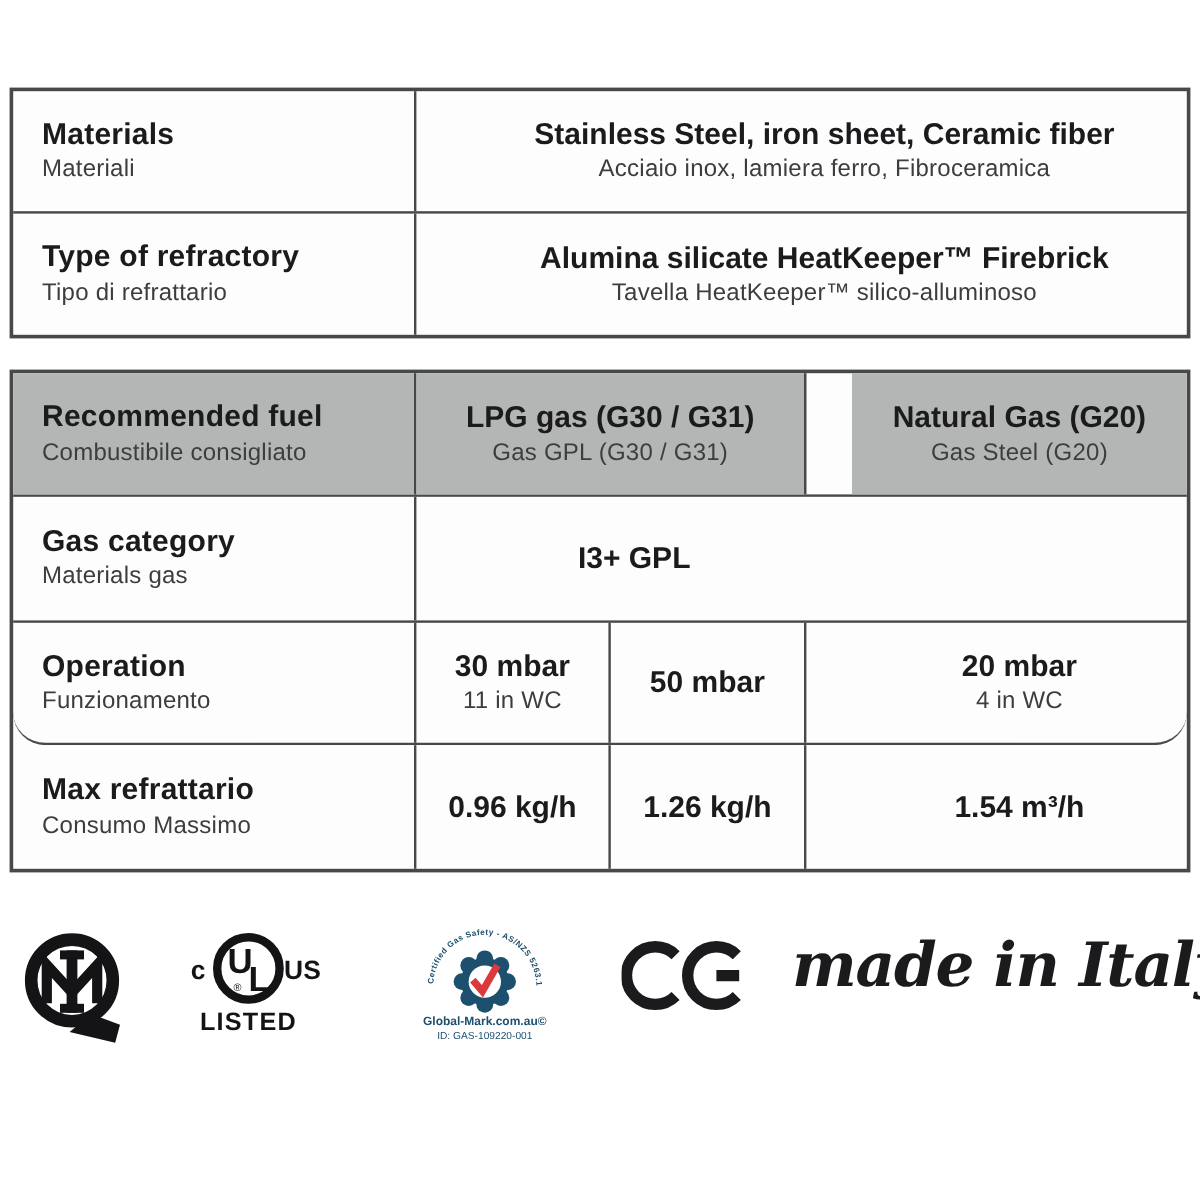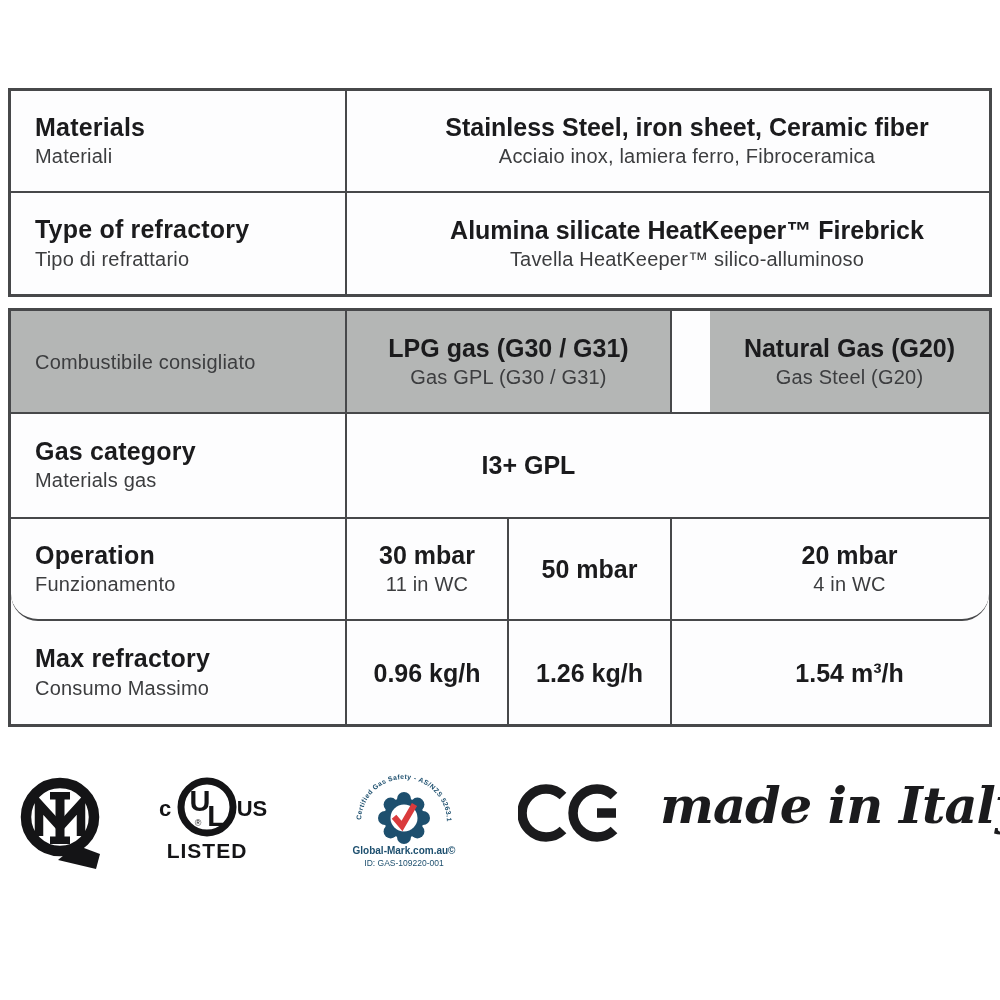--- a/index.html
+++ b/index.html
@@ -5,21 +5,21 @@
   html,body{margin:0;padding:0;background:#ffffff;}
   .page{
     position:relative;width:1000px;height:1000px;background:#ffffff;
     font-family:"Liberation Sans",sans-serif;overflow:hidden;
   }
   
   .spec-table{
     position:absolute;left:8px;width:984px;box-sizing:border-box;
     border:3px solid #47484a;background:#fdfdfe;display:grid;
   }
-  .t-general{top:88px;height:209px;grid-template-rows:1fr 1fr;}
+  .t-general{top:73px;height:209px;grid-template-rows:1fr 1fr;}
   .t-fuel{top:308px;height:419px;grid-template-rows:1fr 1.02fr 1fr 1fr;}
   .trow{display:grid;border-bottom:2px solid #47484a;min-height:0;}
   .trow:last-child{border-bottom:none;}
   .cols-2{grid-template-columns:336px 1fr;}
   .cols-3{grid-template-columns:336px 325px 1fr;}
   .cols-4{grid-template-columns:336px 162px 163px 1fr;border-radius:27px;}
   .cell{
     border-right:2px solid #47484a;display:flex;flex-direction:column;
     justify-content:center;align-items:center;text-align:center;
     padding:4px 8px;box-sizing:border-box;min-width:0;
@@ -68,20 +68,21 @@
         <span class="val">Alumina silicate HeatKeeper™ Firebrick</span>
         <span class="it">Tavella HeatKeeper™ silico-alluminoso</span>
       </div>
     </div>
   </div>
 
   <div class="spec-table t-fuel">
 
     <div class="trow cols-3 hdr-row">
       <div class="cell lbl">
+        <span class="en">Recommended fuel</span>
         <span class="it">Combustibile consigliato</span>
       </div>
       <div class="cell">
         <span class="val">LPG gas (G30 / G31)</span>
         <span class="it">Gas GPL (G30 / G31)</span>
       </div>
       <div class="cell">
         <span class="val">Natural Gas (G20)</span>
         <span class="it">Gas Steel (G20)</span>
       </div>
@@ -110,21 +111,21 @@
         <span class="val">50 mbar</span>
       </div>
       <div class="cell">
         <span class="val">20 mbar</span>
         <span class="it">4 in WC</span>
       </div>
     </div>
 
     <div class="trow cols-4">
       <div class="cell lbl">
-        <span class="en">Max refractory</span>
+        <span class="en">Max refrattario</span>
         <span class="it">Consumo Massimo</span>
       </div>
       <div class="cell">
         <span class="val">0.96 kg/h</span>
       </div>
       <div class="cell">
         <span class="val">1.26 kg/h</span>
       </div>
       <div class="cell">
         <span class="val">1.54 m³/h</span>

